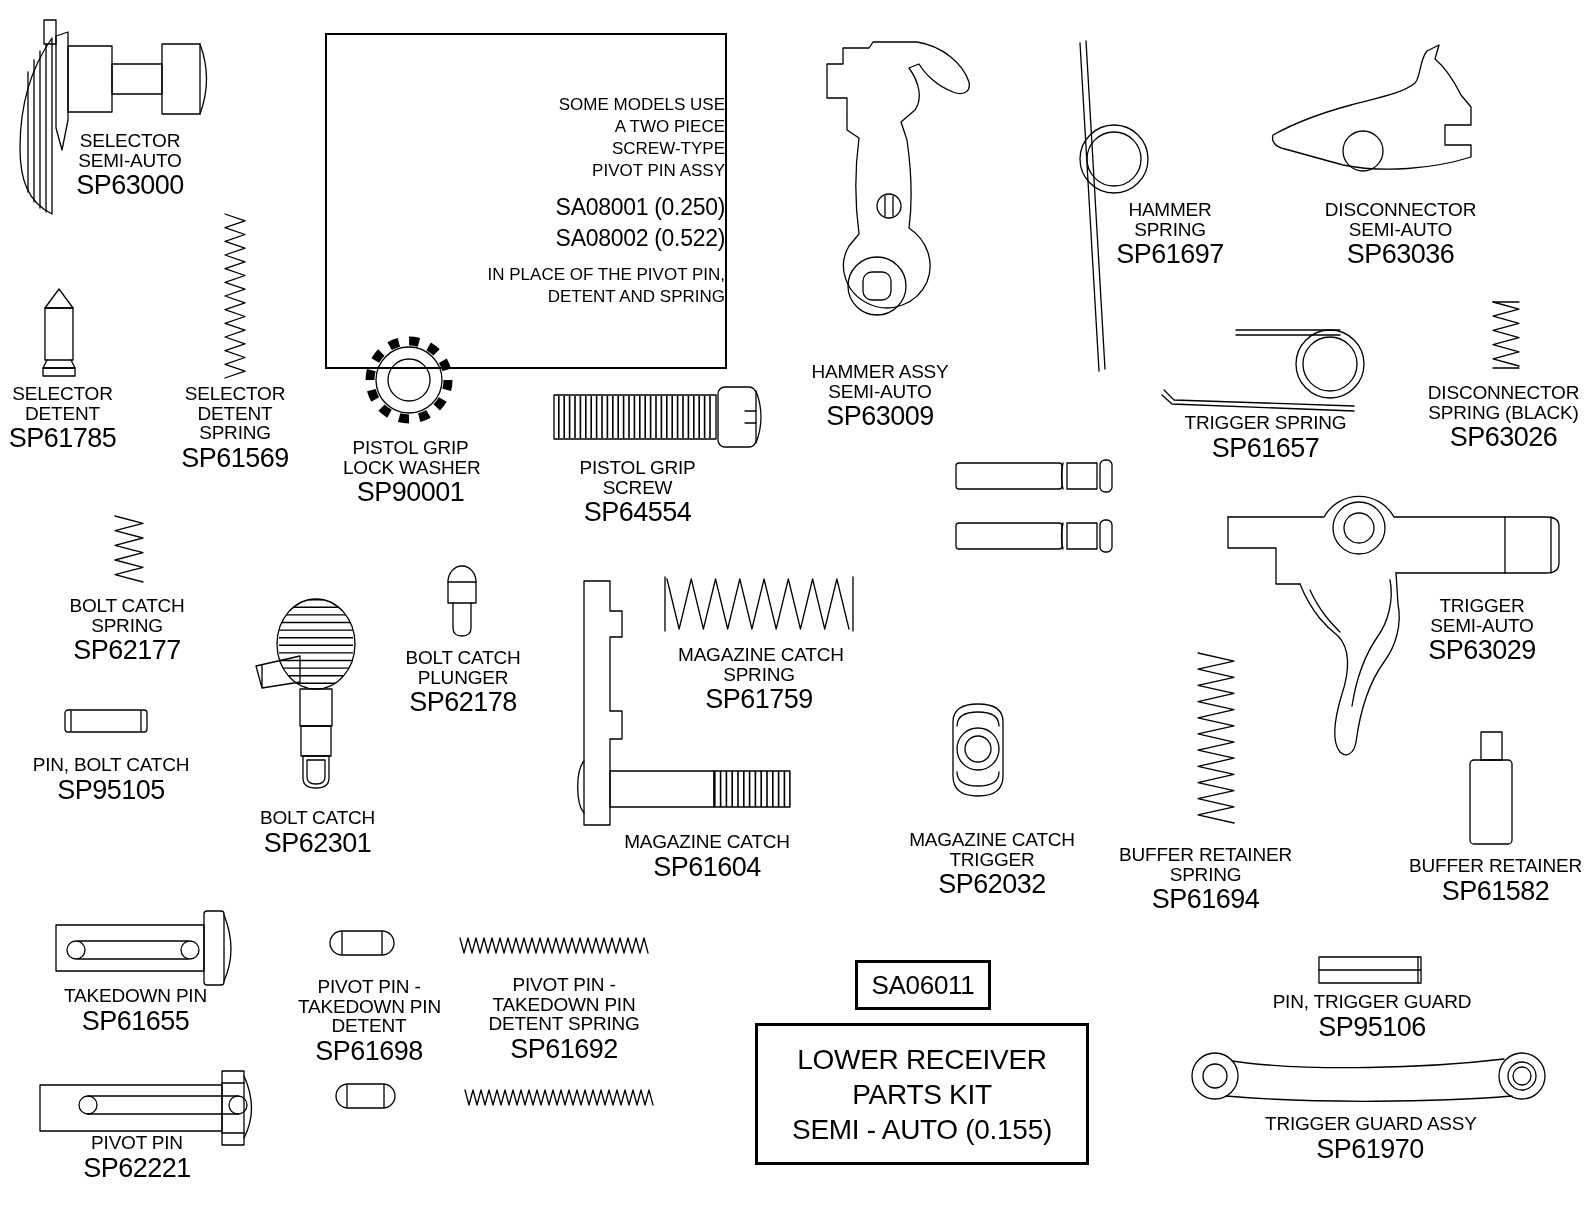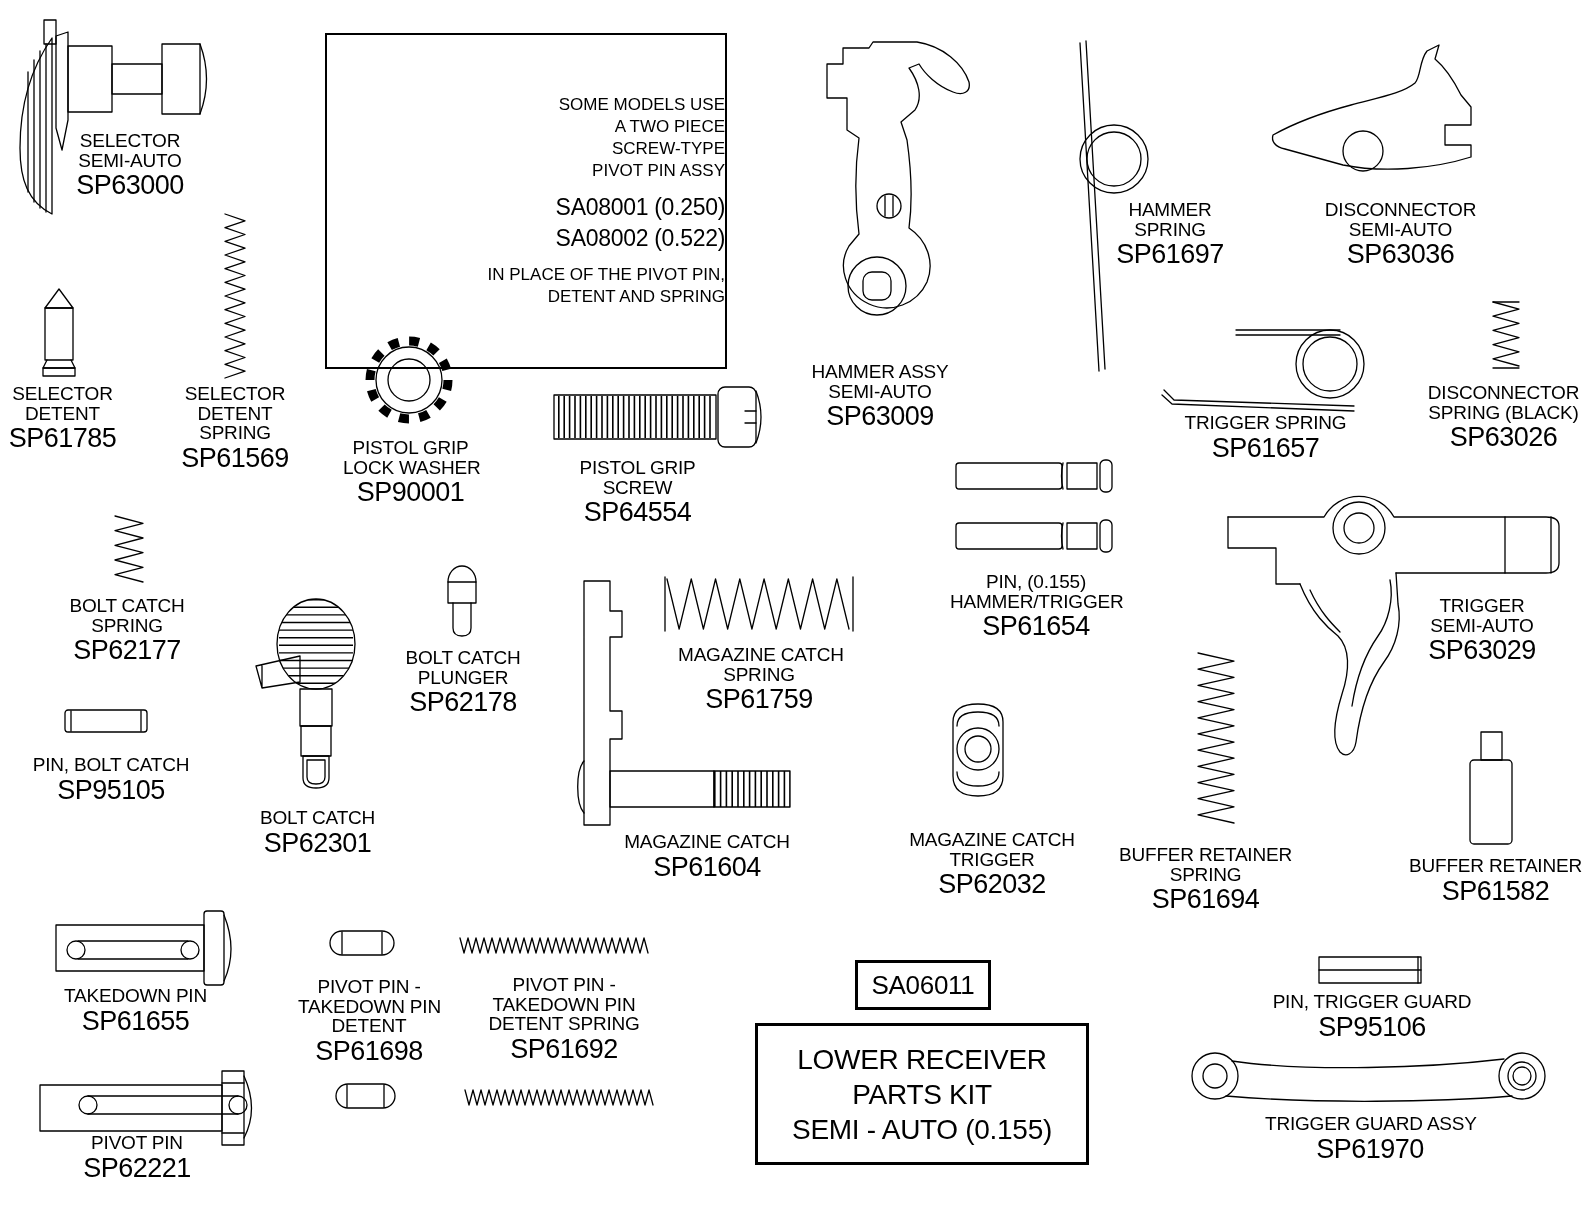--- a/index.html
+++ b/index.html
@@ -326,25 +326,20 @@
   </div>
   <div class="lbl" style="left:678px;top:645px;width:162px">
     <div class="pname">MAGAZINE CATCH</div>
     <div class="pname">SPRING</div>
     <div class="pnum">SP61759</div>
   </div>
   <div class="lbl" style="left:622px;top:832px;width:170px">
     <div class="pname">MAGAZINE CATCH</div>
     <div class="pnum">SP61604</div>
   </div>
-  <div class="lbl" style="left:950px;top:572px;width:172px">
-    <div class="pname">PIN, (0.155)</div>
-    <div class="pname">HAMMER/TRIGGER</div>
-    <div class="pnum">SP61654</div>
-  </div>
   <div class="lbl" style="left:908px;top:830px;width:168px">
     <div class="pname">MAGAZINE CATCH</div>
     <div class="pname">TRIGGER</div>
     <div class="pnum">SP62032</div>
   </div>
   <div class="lbl" style="left:1118px;top:845px;width:175px">
     <div class="pname">BUFFER RETAINER</div>
     <div class="pname">SPRING</div>
     <div class="pnum">SP61694</div>
   </div>

